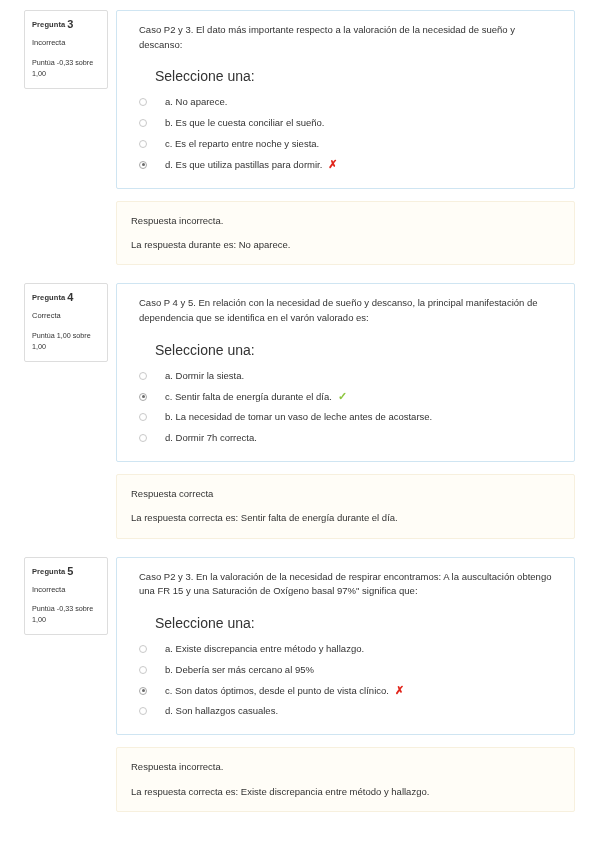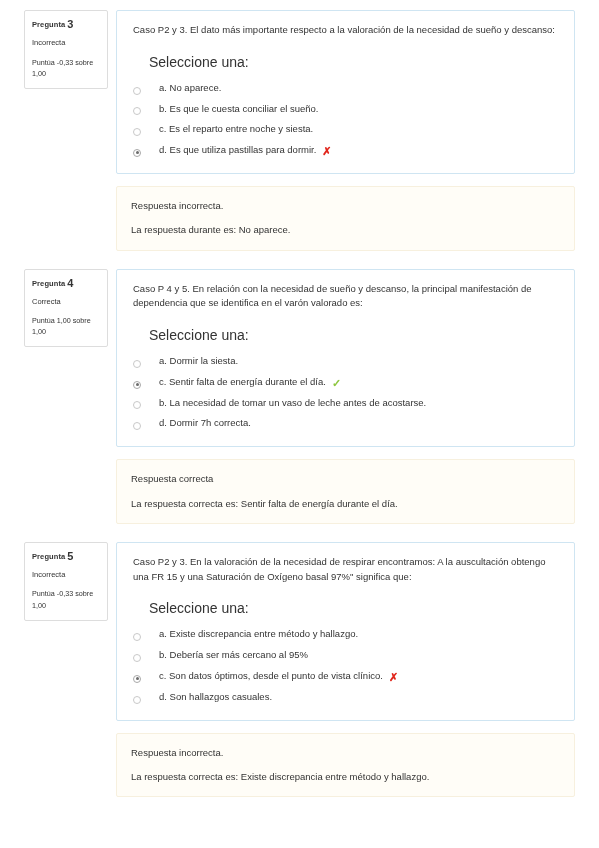--- a/index.html
+++ b/index.html
@@ -58,21 +58,21 @@
   }
   .q-info .q-grade {
     font-size: 7.2px;
     line-height: 1.55;
   }
   .q-content {
     flex: 1 1 auto;
     border: 1px solid #cfe5f2;
     border-radius: 2px;
     background: #fff;
-    padding: 12px 14px 14px 16px;
+    padding: 12px 14px 14px 22px;
     min-height: 60px;
   }
   .q-text {
     font-size: 9.5px;
     line-height: 1.55;
     color: #333;
     margin: 0 0 14px 0;
   }
   .q-prompt {
     font-size: 14px;
@@ -80,21 +80,21 @@
     color: #333;
     margin: 0 0 9px 16px;
   }
   .answers {
     margin: 0;
     padding: 0;
     list-style: none;
   }
   .answer {
     display: flex;
-    align-items: flex-end;
+    align-items: flex-start;
     margin-bottom: 8px;
     font-size: 9.5px;
     line-height: 1.35;
   }
   .answer:last-child { margin-bottom: 2px; }
   .radio {
     flex: 0 0 auto;
     width: 8px;
     height: 8px;
     border: 1px solid #c9c9c9;

